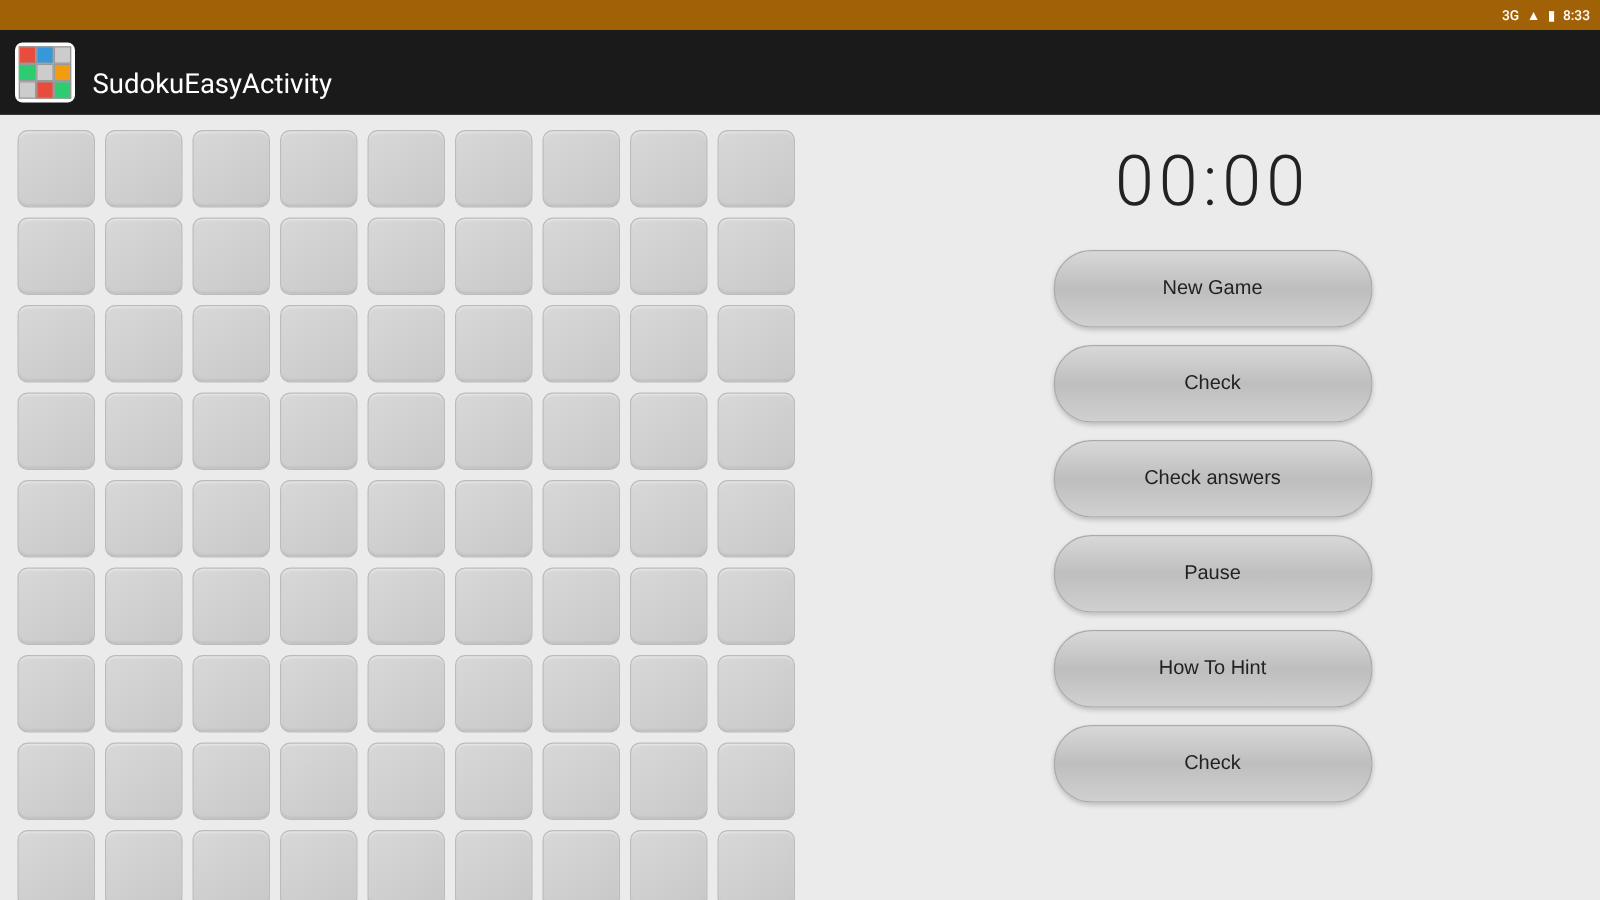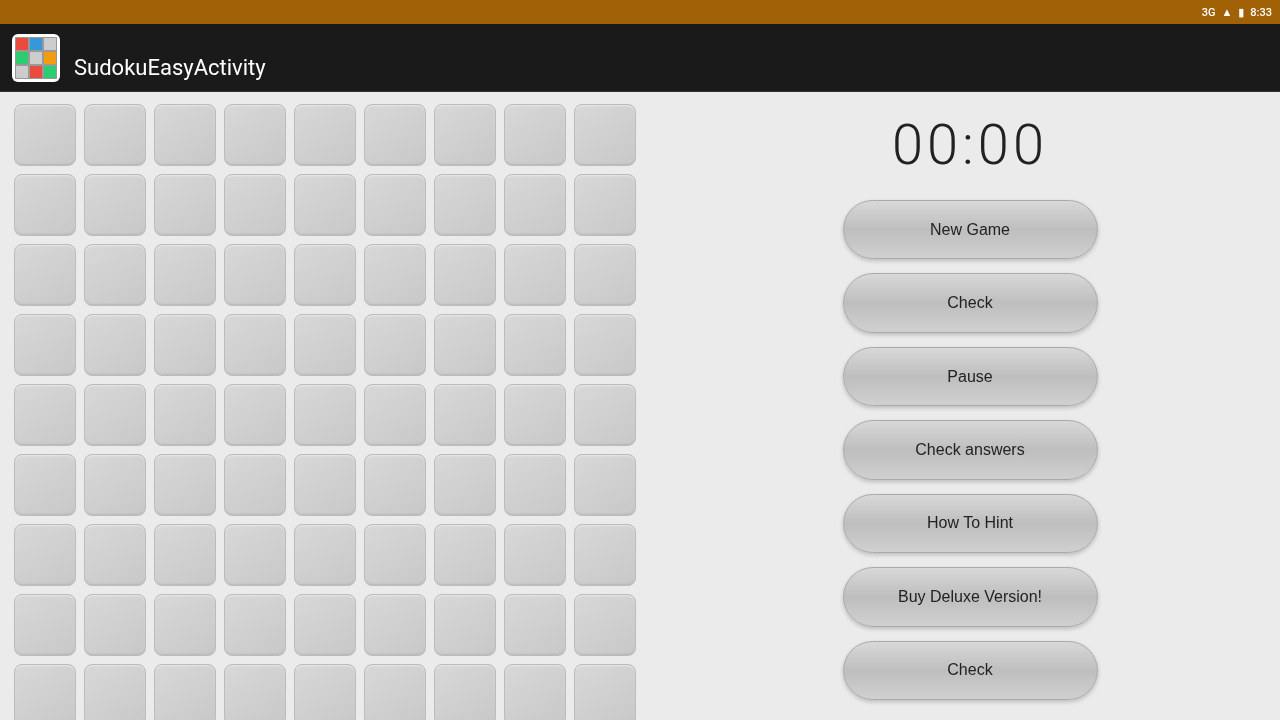--- a/index.html
+++ b/index.html
@@ -268,19 +268,18 @@
         <div class="sudoku-cell"></div>
         <div class="sudoku-cell"></div>
       </div>
   </div>
 
   <div id="right-panel">
     <div id="timer-display">00:00</div>
 
   <button class="game-button">New Game</button>
       <button class="game-button">Check</button>
+      <button class="game-button">Check answers</button>
       <button class="game-button">Pause</button>
-      <button class="game-button">Check answers</button>
       <button class="game-button">How To Hint</button>
-      <button class="game-button">Buy Deluxe Version!</button>
       <button class="game-button">Check</button>
     </div>
 </div>
 
 </body></html>

